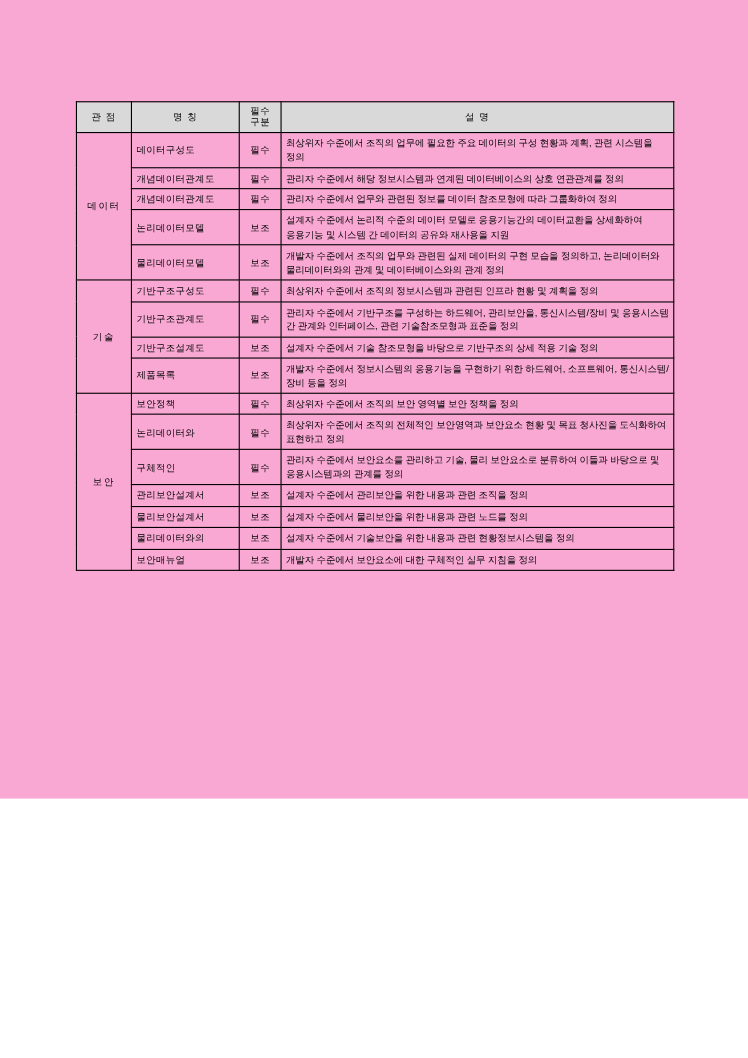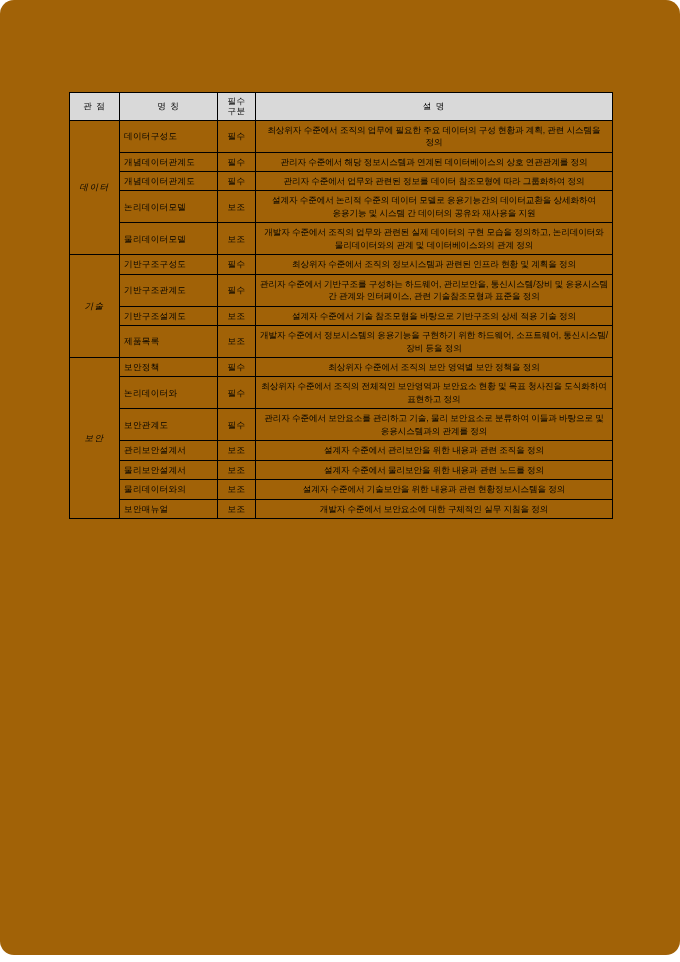--- a/index.html
+++ b/index.html
@@ -12,23 +12,22 @@
     height: 962px;
     font-family: "Liberation Sans", sans-serif;
     color: #000000;
     position: relative;
   }
   .page {
     position: absolute;
     left: 0;
     top: 0;
     width: 680px;
-    height: 955px;
-    background: #a16207;
-    border-radius: 14px;
+    height: 726px;
+    background: #f9a8d4;
   }
   .table-wrap {
     position: absolute;
     left: 69px;
     top: 92px;
     width: 543px;
   }
   table.doc-table {
     border-collapse: collapse;
     width: 543px;
@@ -57,34 +56,33 @@
     padding: 5px 2px;
   }
   thead td.two-line {
     line-height: 1.2;
     letter-spacing: 0.5px;
   }
   td.view-cell {
     text-align: center;
     font-size: 9px;
     letter-spacing: 1.5px;
-    font-style: italic;
   }
   td.name-cell {
     text-align: left;
     font-size: 8.8px;
     letter-spacing: 0.3px;
   }
   td.req-cell {
     text-align: center;
     font-size: 8.8px;
     letter-spacing: 0.5px;
   }
   td.desc-cell {
-    text-align: center;
+    text-align: left;
     font-size: 8.4px;
     letter-spacing: -0.1px;
     word-break: keep-all;
   }
   .thick-top > td {
     border-top: 1.6px solid #000;
   }
   table.doc-table {
     border: 1.6px solid #000;
   }
@@ -168,21 +166,21 @@
           <td class="name-cell">보안정책</td>
           <td class="req-cell">필수</td>
           <td class="desc-cell">최상위자 수준에서 조직의 보안 영역별 보안 정책을 정의</td>
         </tr>
         <tr>
           <td class="name-cell">논리데이터와</td>
           <td class="req-cell">필수</td>
           <td class="desc-cell">최상위자 수준에서 조직의 전체적인 보안영역과 보안요소 현황 및 목표 청사진을 도식화하여 표현하고 정의</td>
         </tr>
         <tr>
-          <td class="name-cell">보안관계도</td>
+          <td class="name-cell">구체적인</td>
           <td class="req-cell">필수</td>
           <td class="desc-cell">관리자 수준에서 보안요소를 관리하고 기술, 물리 보안요소로 분류하여 이들과 바탕으로 및 응용시스템과의 관계를 정의</td>
         </tr>
         <tr>
           <td class="name-cell">관리보안설계서</td>
           <td class="req-cell">보조</td>
           <td class="desc-cell">설계자 수준에서 관리보안을 위한 내용과 관련 조직을 정의</td>
         </tr>
         <tr>
           <td class="name-cell">물리보안설계서</td>

